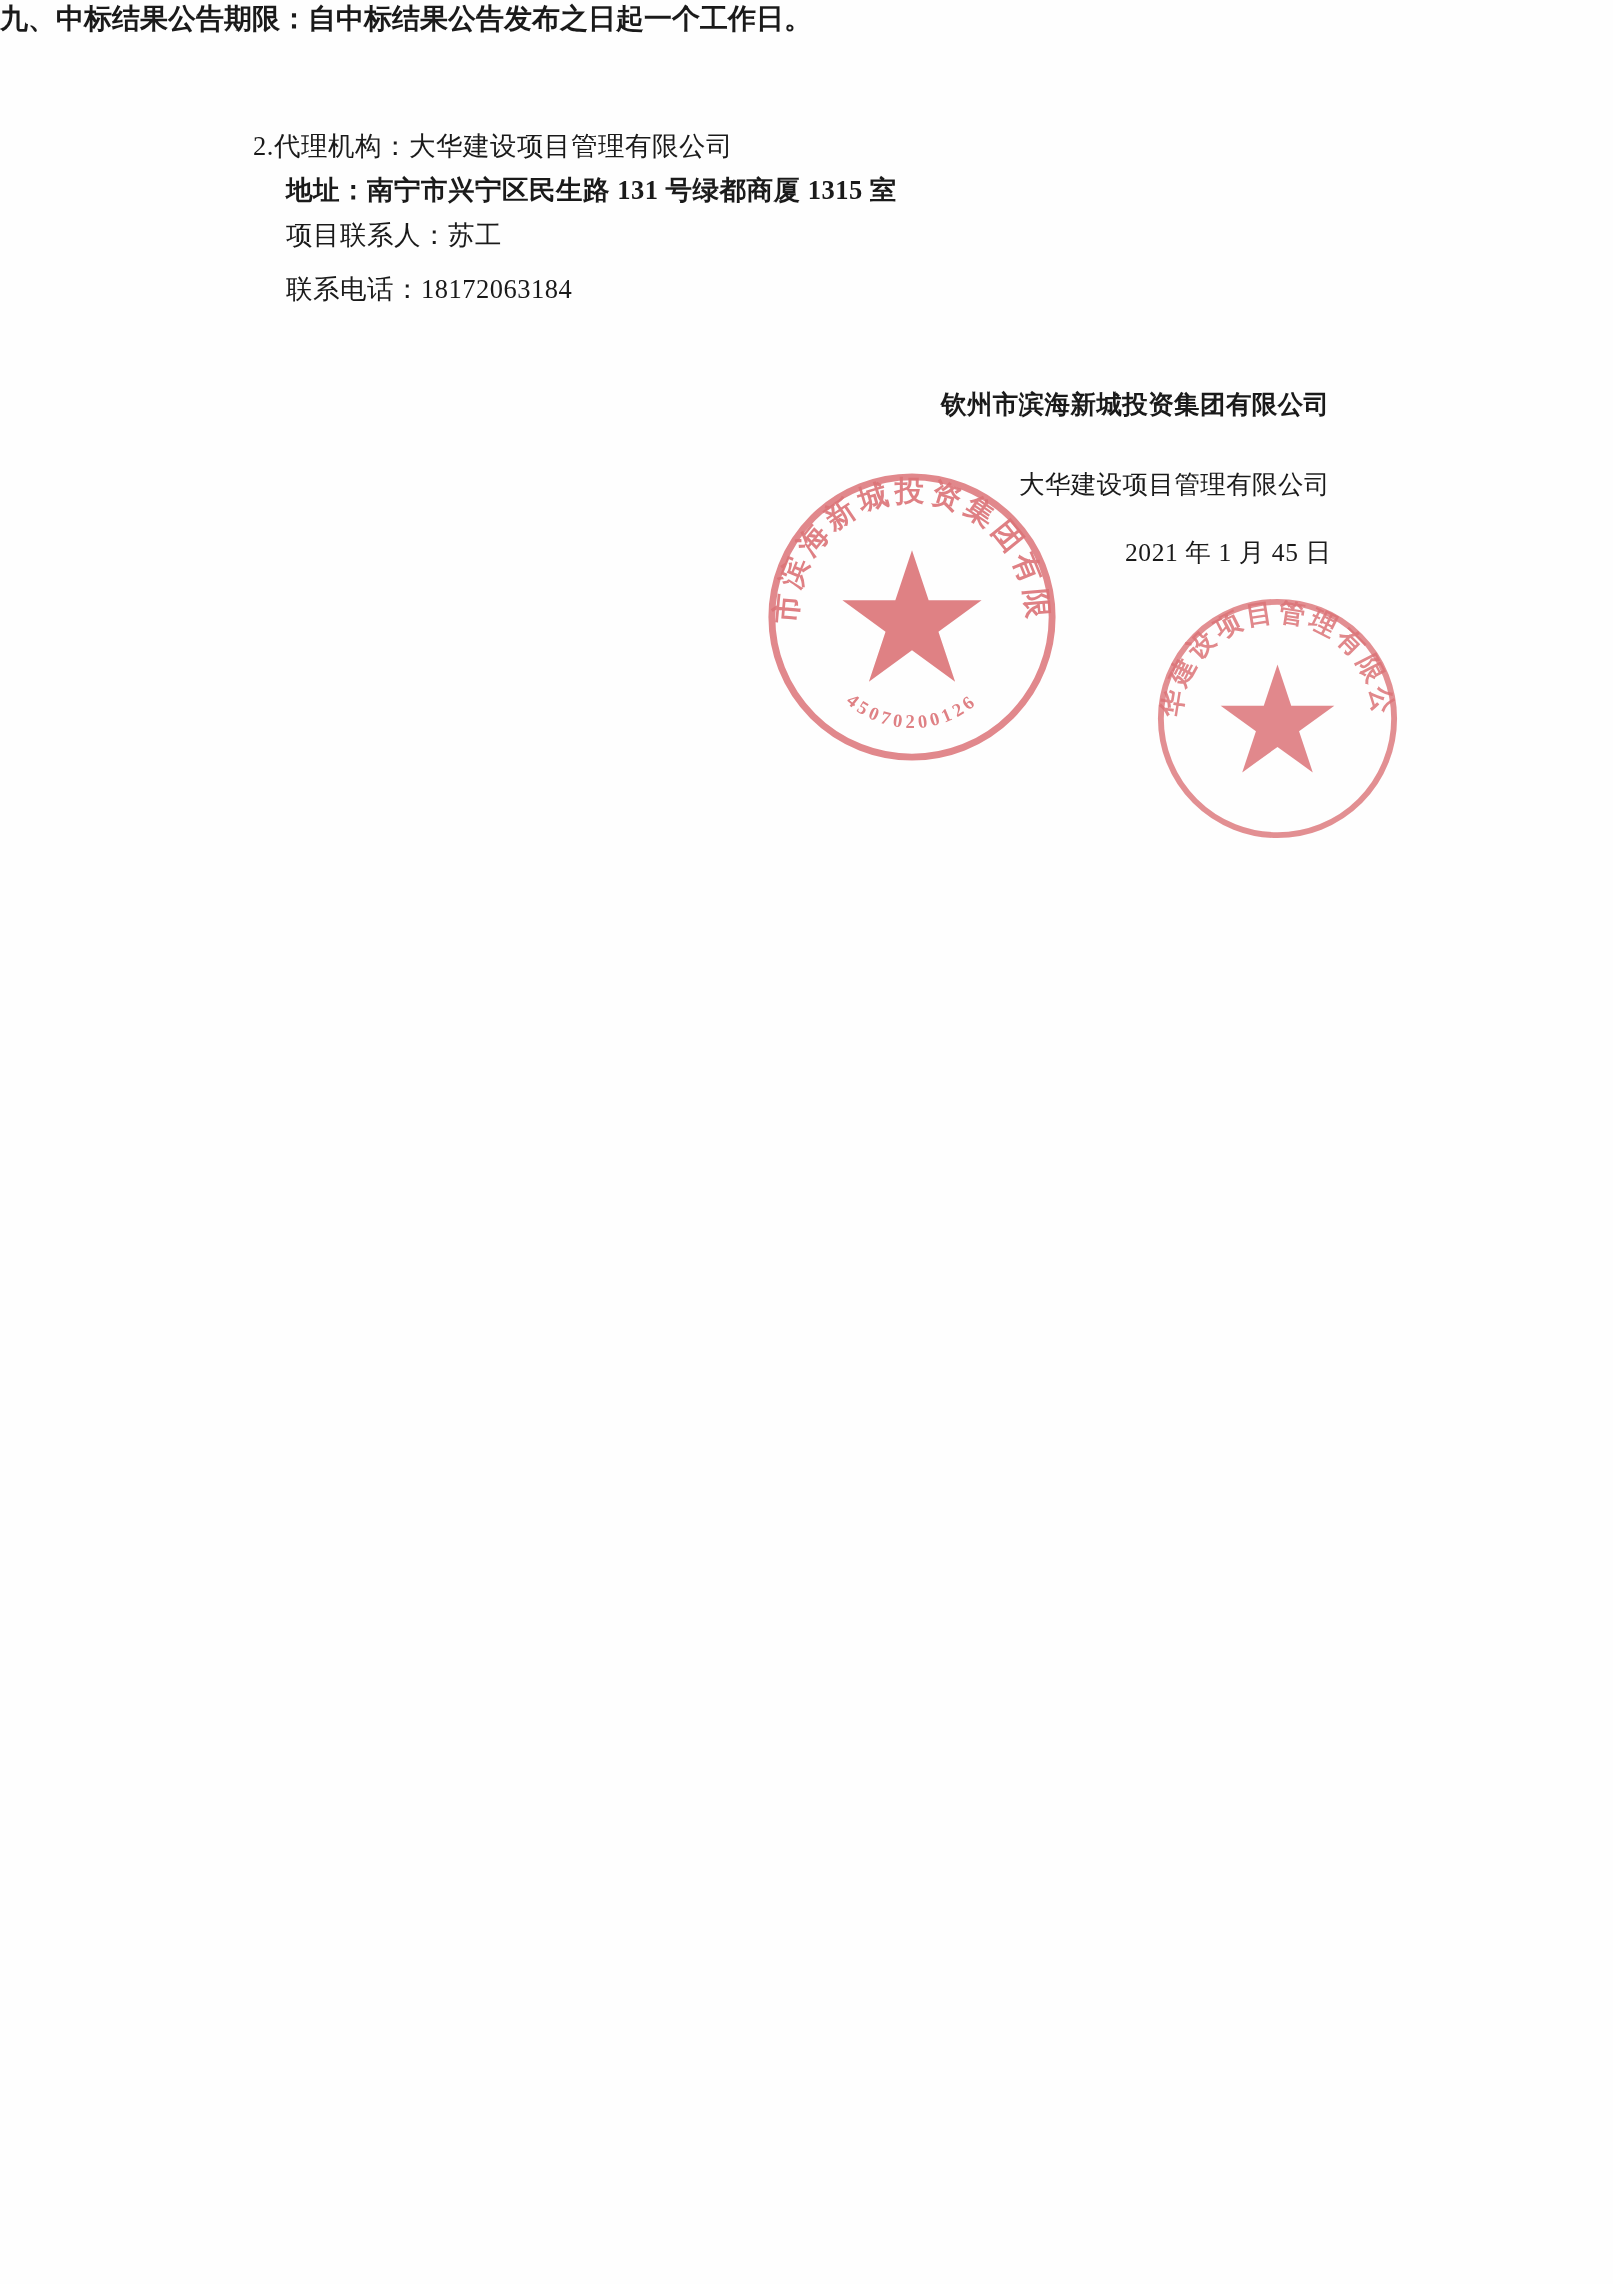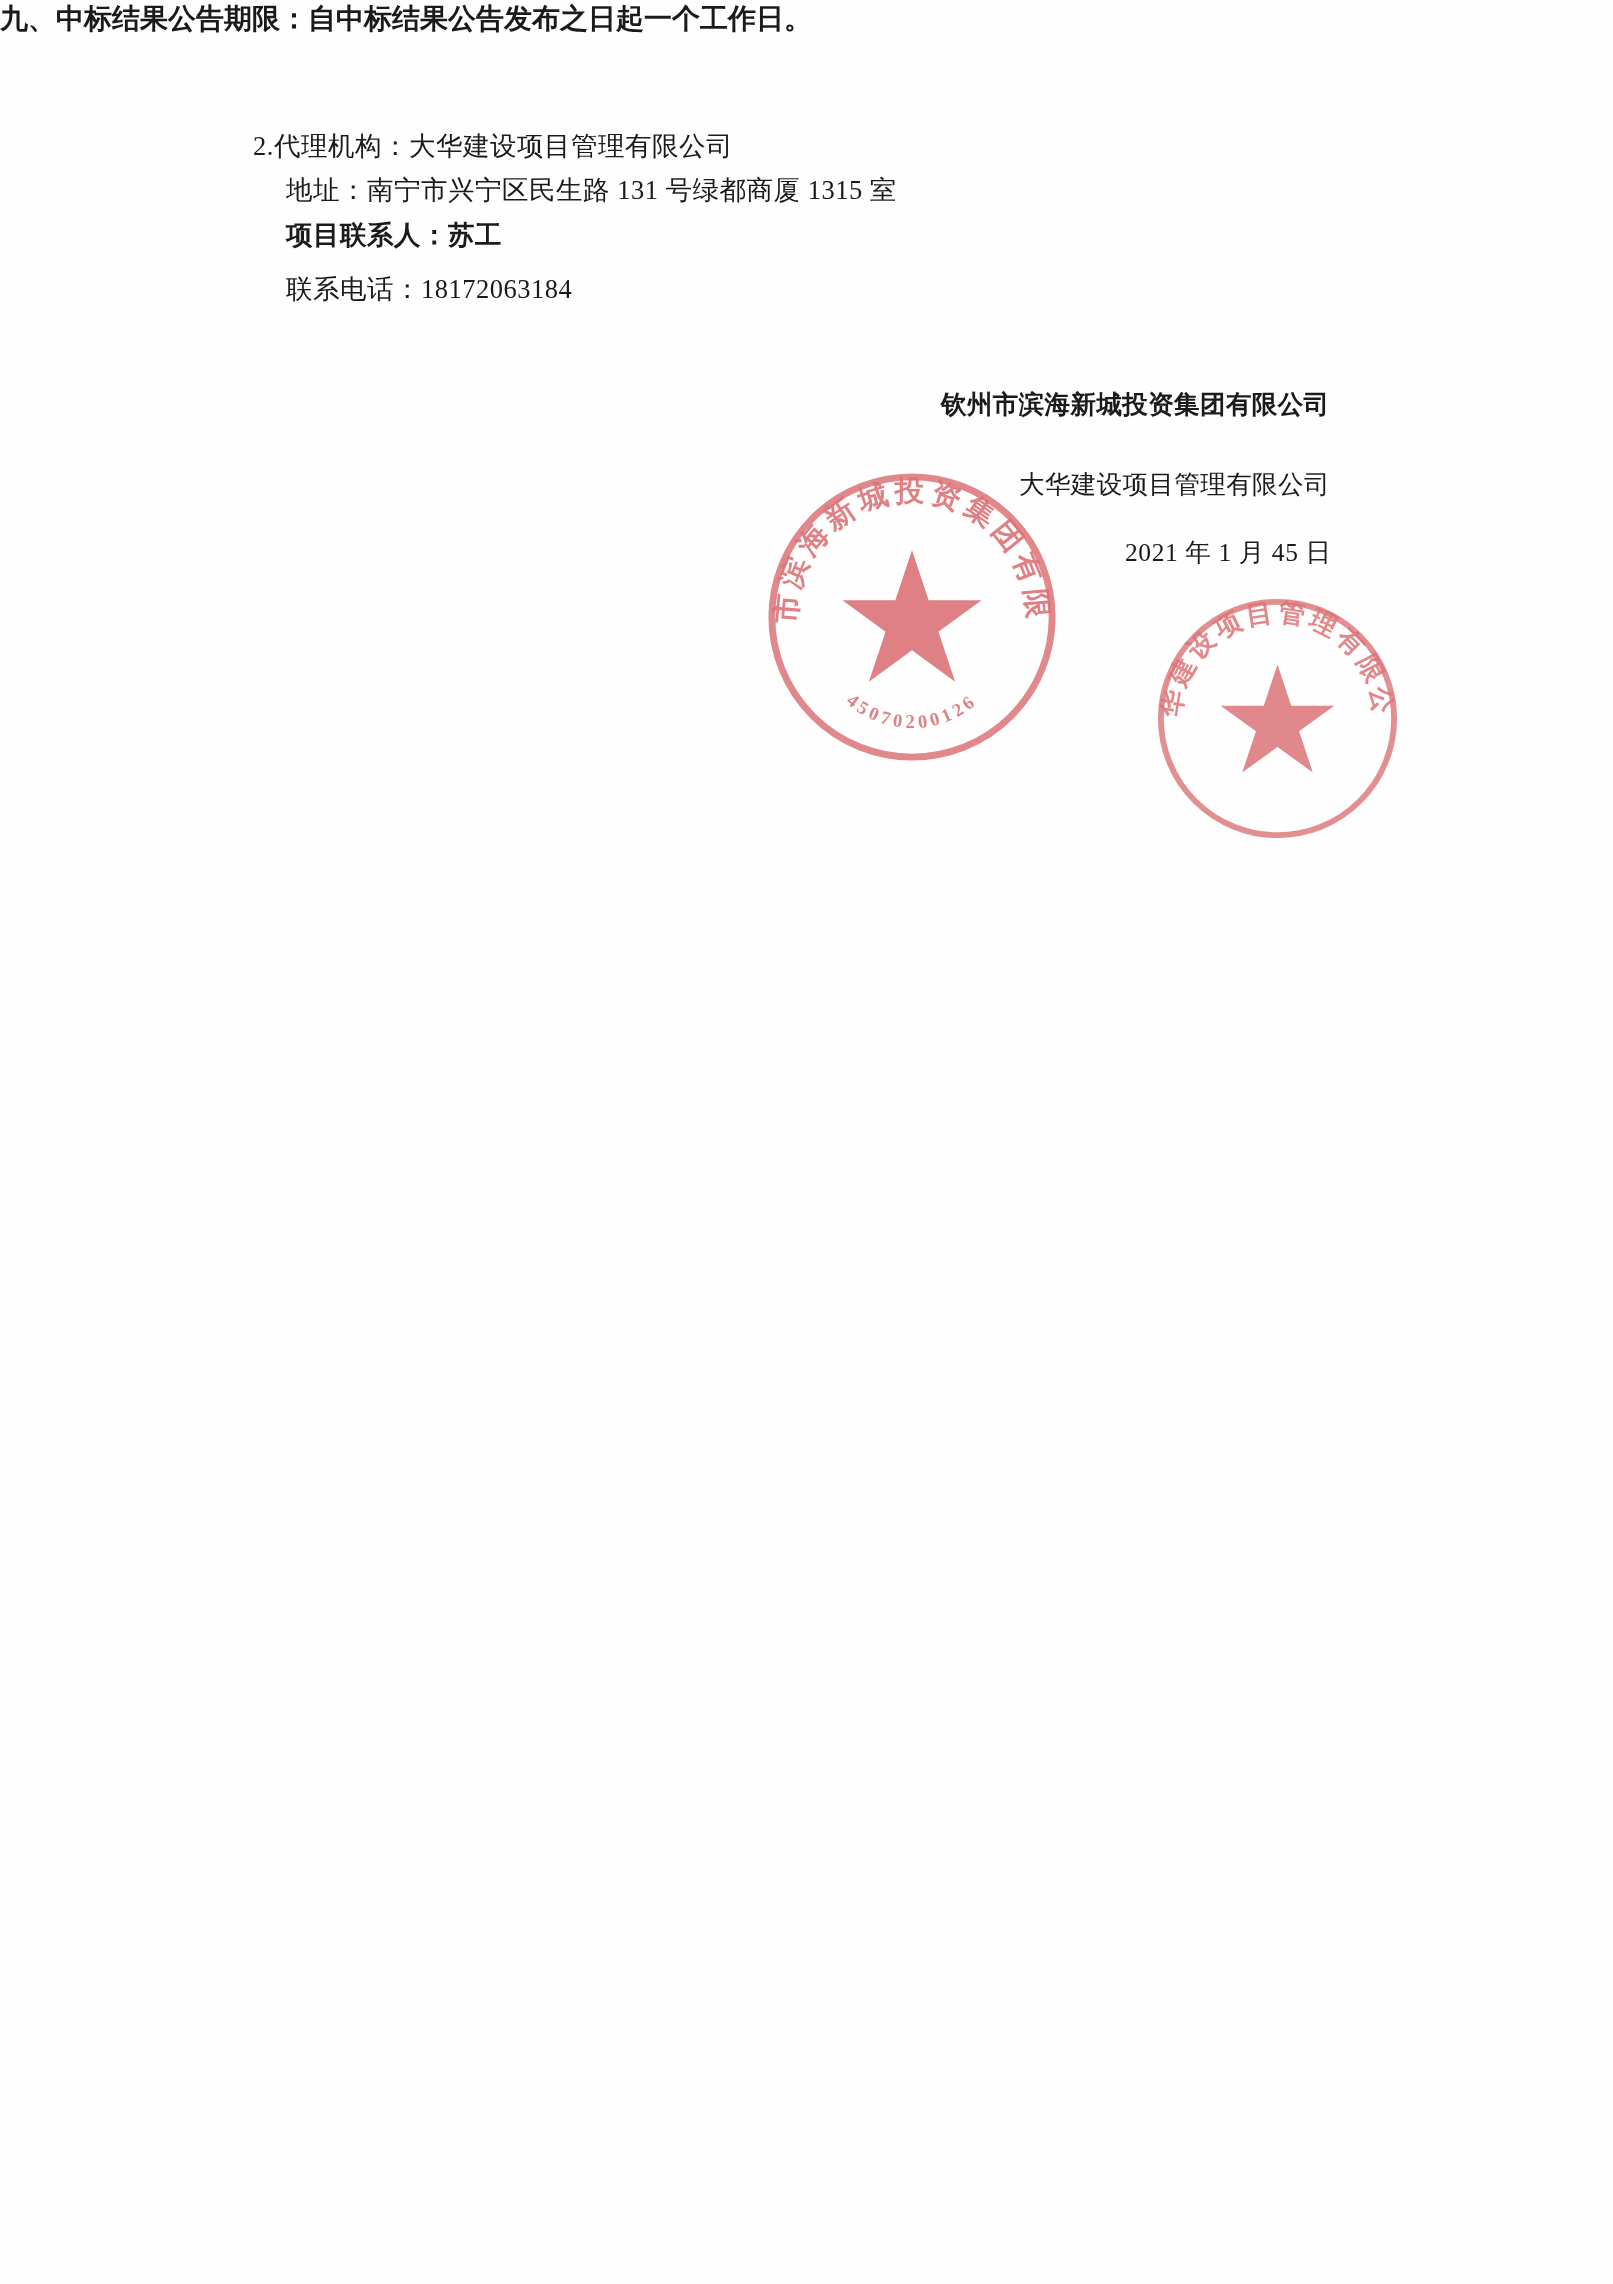--- a/index.html
+++ b/index.html
@@ -32,22 +32,22 @@
 
   .line {
     position: absolute;
     white-space: nowrap;
     font-size: 26.5px;
     line-height: 1.2;
     letter-spacing: 0.5px;
   }
 
   .agency-line   { left: 253px; top: 131px; }
-  .address-line  { left: 286px; top: 175px; }
-  .contact-line  { left: 286px; top: 220px; font-weight: bold; }
+  .address-line  { left: 286px; top: 175px; font-weight: bold; }
+  .contact-line  { left: 286px; top: 220px; }
   .phone-line    { left: 286px; top: 250px; margin-top: 24px; }
 
   .section-line {
     left: 199px;
     top: 288px;
     font-weight: bold;
     font-size: 28px;
     white-space: nowrap;
   }
 

